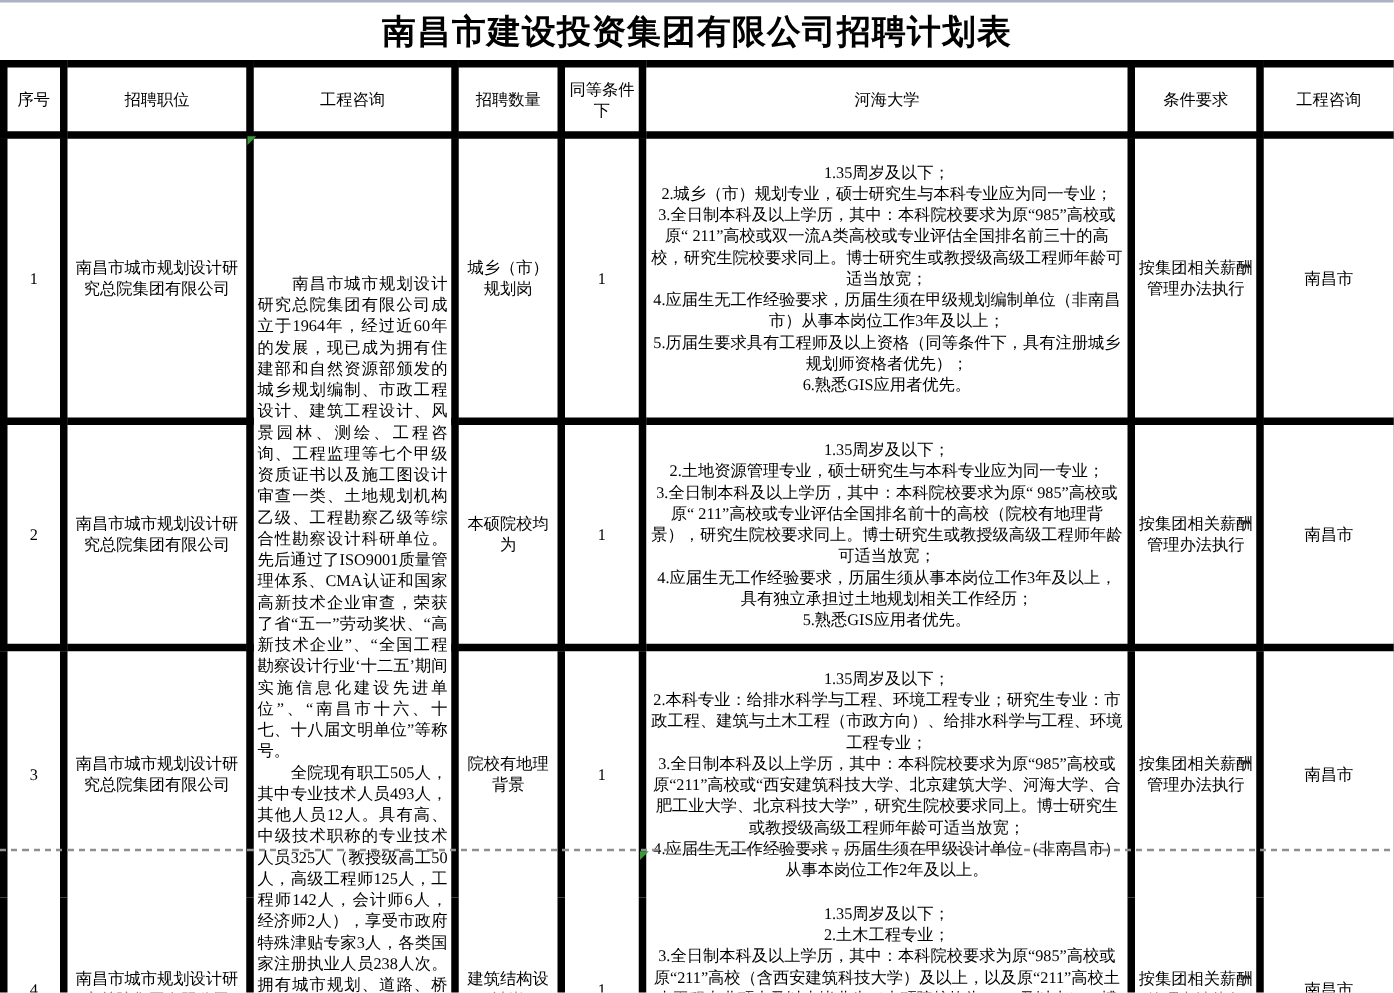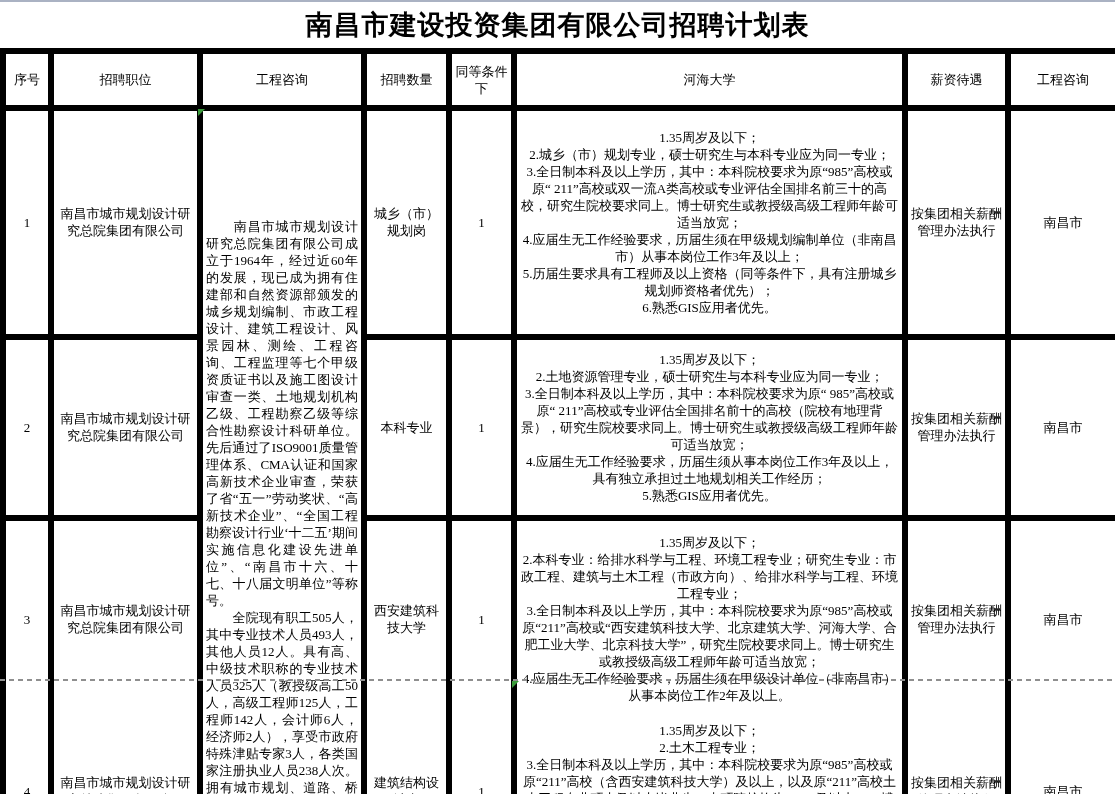--- a/index.html
+++ b/index.html
@@ -75,21 +75,21 @@
       <col style="width:110px">
   </colgroup>
   <tbody>
       <tr>
     <th class="hdr">序号</th>
     <th class="hdr">招聘职位</th>
     <th class="hdr">工程咨询</th>
     <th class="hdr">招聘数量</th>
     <th class="hdr">同等条件下</th>
     <th class="hdr">河海大学</th>
-    <th class="hdr">薪资待遇</th>
+    <th class="hdr">条件要求</th>
     <th class="hdr">工程咨询</th>
   </tr>
 
   <tr style="height:213px">
     <td class="seq-cell">1</td>
     <td class="employer-cell">南昌市城市规划设计研究总院集团有限公司</td>
     <td class="profile-cell" rowspan="4">
       <div class="profile-text">　　南昌市城市规划设计研究总院集团有限公司成立于1964年，经过近60年的发展，现已成为拥有住建部和自然资源部颁发的城乡规划编制、市政工程设计、建筑工程设计、风景园林、测绘、工程咨询、工程监理等七个甲级资质证书以及施工图设计审查一类、土地规划机构乙级、工程勘察乙级等综合性勘察设计科研单位。先后通过了ISO9001质量管理体系、CMA认证和国家高新技术企业审查，荣获了省“五一”劳动奖状、“高新技术企业”、“全国工程勘察设计行业‘十二五’期间实施信息化建设先进单位”、“南昌市十六、十七、十八届文明单位”等称号。
 　　全院现有职工505人，其中专业技术人员493人，其他人员12人。具有高、中级技术职称的专业技术人员325人（教授级高工50人，高级工程师125人，工程师142人，会计师6人，经济师2人），享受市政府特殊津贴专家3人，各类国家注册执业人员238人次。拥有城市规划、道路、桥隧、建筑、结构、给排水、电气、暖通、风景园林、交通工程、测绘、技术经</div>
     </td>
@@ -101,35 +101,35 @@
 4.应届生无工作经验要求，历届生须在甲级规划编制单位（非南昌市）从事本岗位工作3年及以上；
 5.历届生要求具有工程师及以上资格（同等条件下，具有注册城乡规划师资格者优先）；
 6.熟悉GIS应用者优先。</td>
     <td class="salary-cell">按集团相关薪酬管理办法执行</td>
     <td class="location-cell">南昌市</td>
   </tr>
 
   <tr style="height:169px">
     <td class="seq-cell">2</td>
     <td class="employer-cell">南昌市城市规划设计研究总院集团有限公司</td>
-    <td class="position-cell">本科专业</td>
+    <td class="position-cell">本硕院校均为</td>
     <td class="count-cell">1</td>
     <td class="req-cell">1.35周岁及以下；
 2.土地资源管理专业，硕士研究生与本科专业应为同一专业；
 3.全日制本科及以上学历，其中：本科院校要求为原“ 985”高校或原“ 211”高校或专业评估全国排名前十的高校（院校有地理背景），研究生院校要求同上。博士研究生或教授级高级工程师年龄可适当放宽；
 4.应届生无工作经验要求，历届生须从事本岗位工作3年及以上，具有独立承担过土地规划相关工作经历；
 5.熟悉GIS应用者优先。</td>
     <td class="salary-cell">按集团相关薪酬管理办法执行</td>
     <td class="location-cell">南昌市</td>
   </tr>
 
   <tr class="r3" style="height:186px">
     <td class="seq-cell">3</td>
     <td class="employer-cell">南昌市城市规划设计研究总院集团有限公司</td>
-    <td class="position-cell">西安建筑科技大学</td>
+    <td class="position-cell">院校有地理背景</td>
     <td class="count-cell">1</td>
     <td class="req-cell">1.35周岁及以下；
 2.本科专业：给排水科学与工程、环境工程专业；研究生专业：市政工程、建筑与土木工程（市政方向）、给排水科学与工程、环境工程专业；
 3.全日制本科及以上学历，其中：本科院校要求为原“985”高校或原“211”高校或“西安建筑科技大学、北京建筑大学、河海大学、合肥工业大学、北京科技大学”，研究生院校要求同上。博士研究生或教授级高级工程师年龄可适当放宽；
 4.应届生无工作经验要求，历届生须在甲级设计单位（非南昌市）从事本岗位工作2年及以上。</td>
     <td class="salary-cell">按集团相关薪酬管理办法执行</td>
     <td class="location-cell">南昌市</td>
   </tr>
 
   <tr class="r4" style="height:140px">

